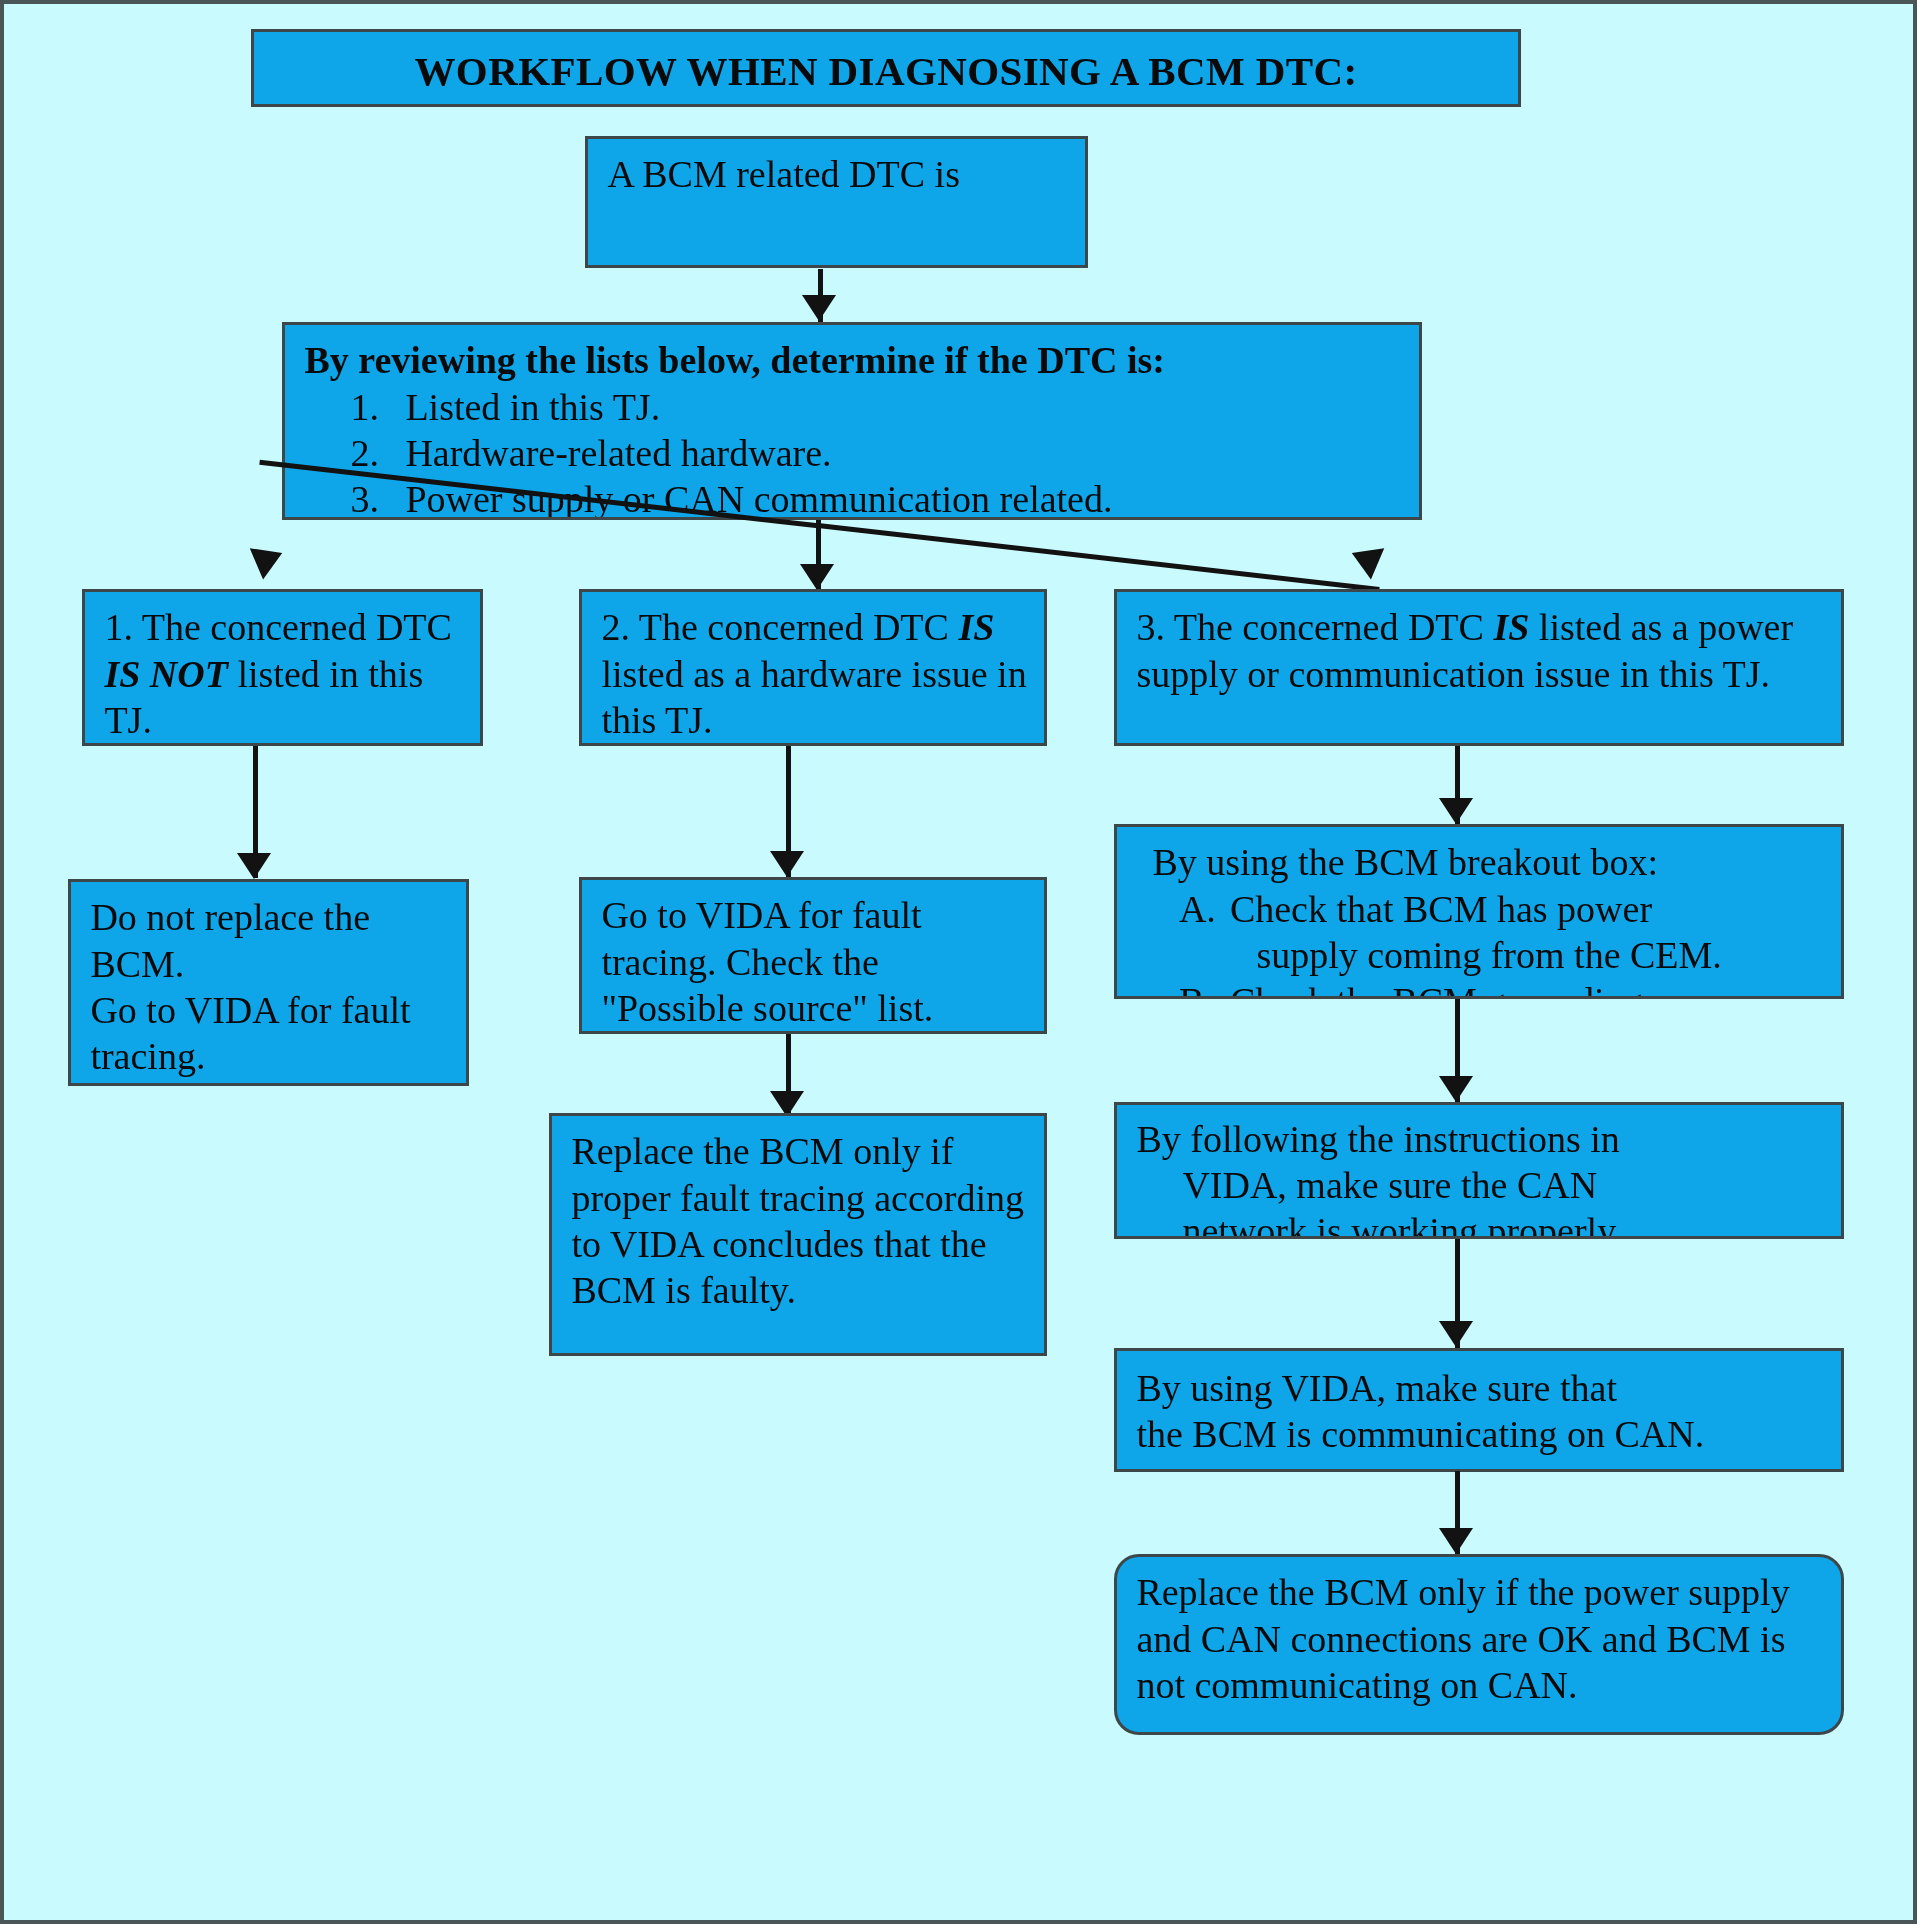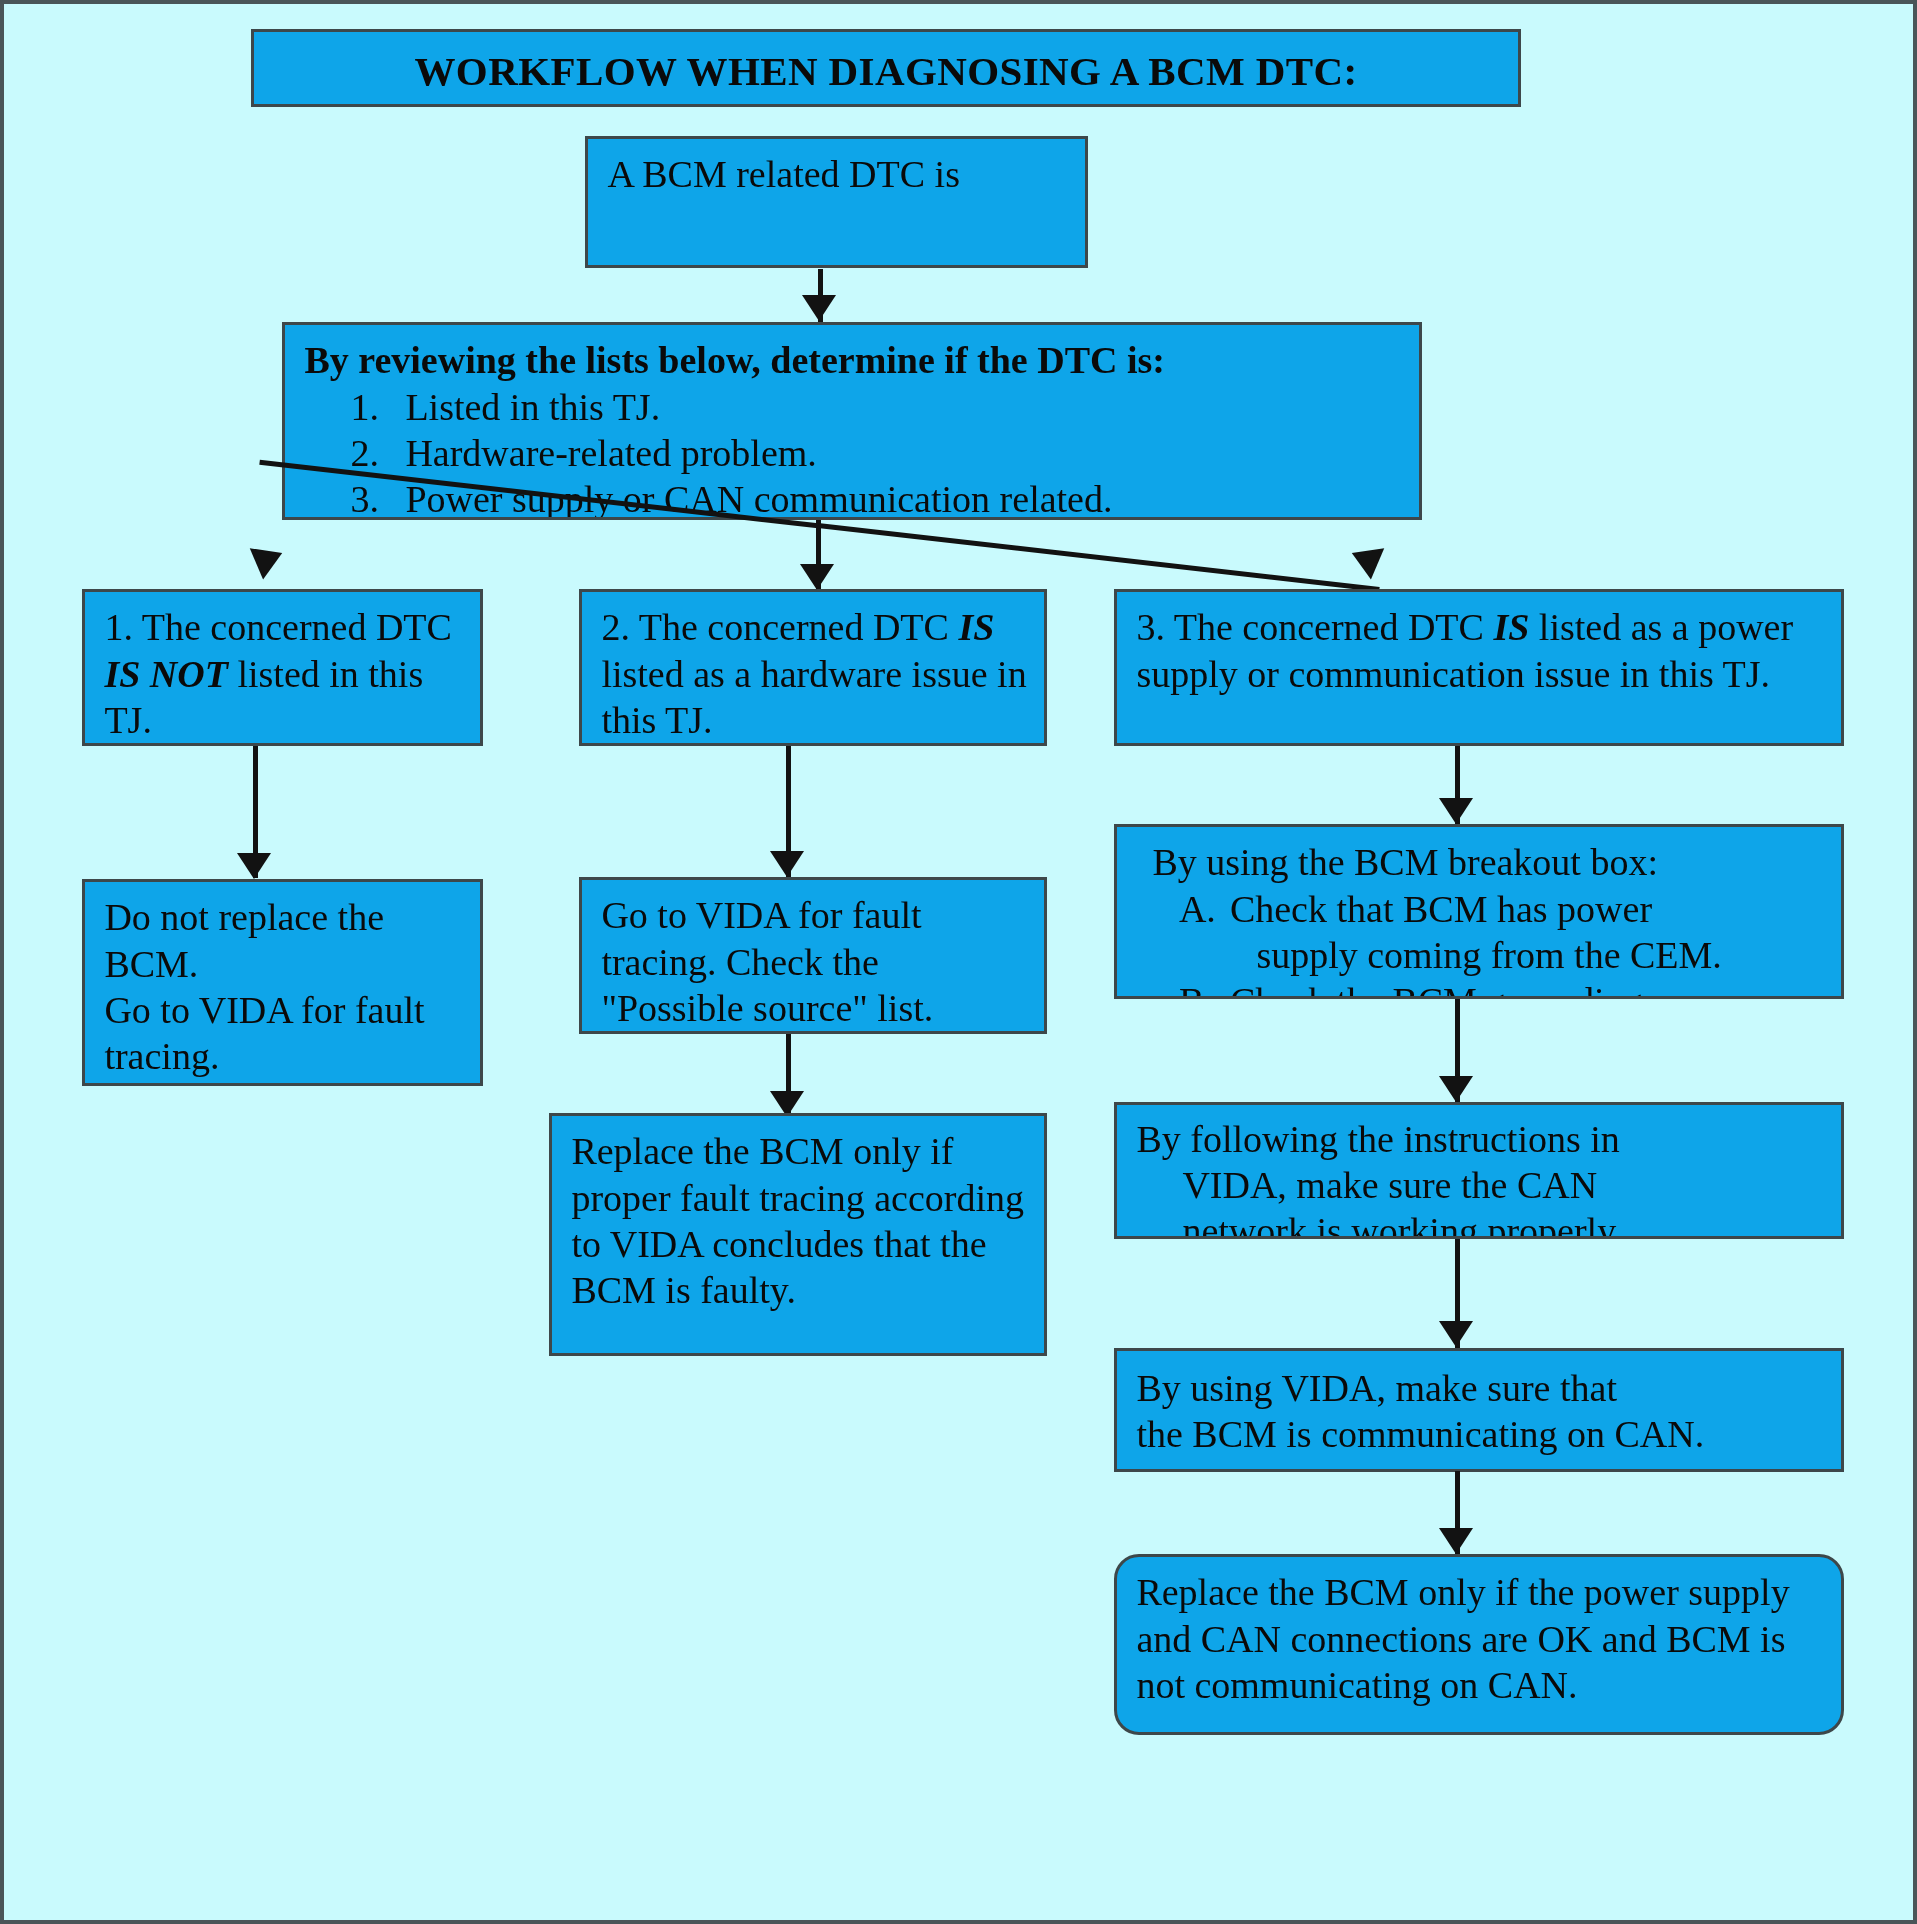--- a/index.html
+++ b/index.html
@@ -112,21 +112,21 @@
 
   <div class="box" style="left:278px; top:318px; width:1140px; height:198px;">
     <div class="inner fs-list">
       <div class="bold">By reviewing the lists below, determine if the DTC is:</div>
       <div class="lrow">
         <span class="lnum">1.</span>
         <span class="ltext">Listed in this TJ.</span>
       </div>
       <div class="lrow">
         <span class="lnum">2.</span>
-        <span class="ltext">Hardware-related problem.</span>
+        <span class="ltext">Hardware-related hardware.</span>
       </div>
       <div class="lrow">
         <span class="lnum">3.</span>
         <span class="ltext">Power supply or CAN communication related.</span>
       </div>
     </div>
   </div>
 
   <div class="diag" style="left:814px; top:519px; width:562px; transform: rotate(186.5deg);"></div>
   <div class="diag-head" style="left:238px; top:556px; transform: rotate(-113deg);"></div>
@@ -151,21 +151,21 @@
 
   <div class="box" style="left:1110px; top:585px; width:730px; height:157px;">
     <div class="inner fs-normal">
       <span>3. The concerned DTC </span><span class="bi">IS</span><span> listed as a power supply or communication issue in this TJ.</span>
     </div>
   </div>
 
   <div class="vline" style="left:249px; top:742px; height:132px;"></div>
   <div class="arrowhead" style="left:233px; top:849px;"></div>
 
-  <div class="box" style="left:78px; top:875px; width:401px; height:207px;">
+  <div class="box" style="left:64px; top:875px; width:401px; height:207px;">
     <div class="inner fs-normal">
       <div>Do not replace the BCM.</div>
       <div>Go to VIDA for fault tracing.</div>
     </div>
   </div>
 
   <div class="vline" style="left:782px; top:742px; height:131px;"></div>
   <div class="arrowhead" style="left:766px; top:847px;"></div>
 
   <div class="box" style="left:575px; top:873px; width:468px; height:157px;">

